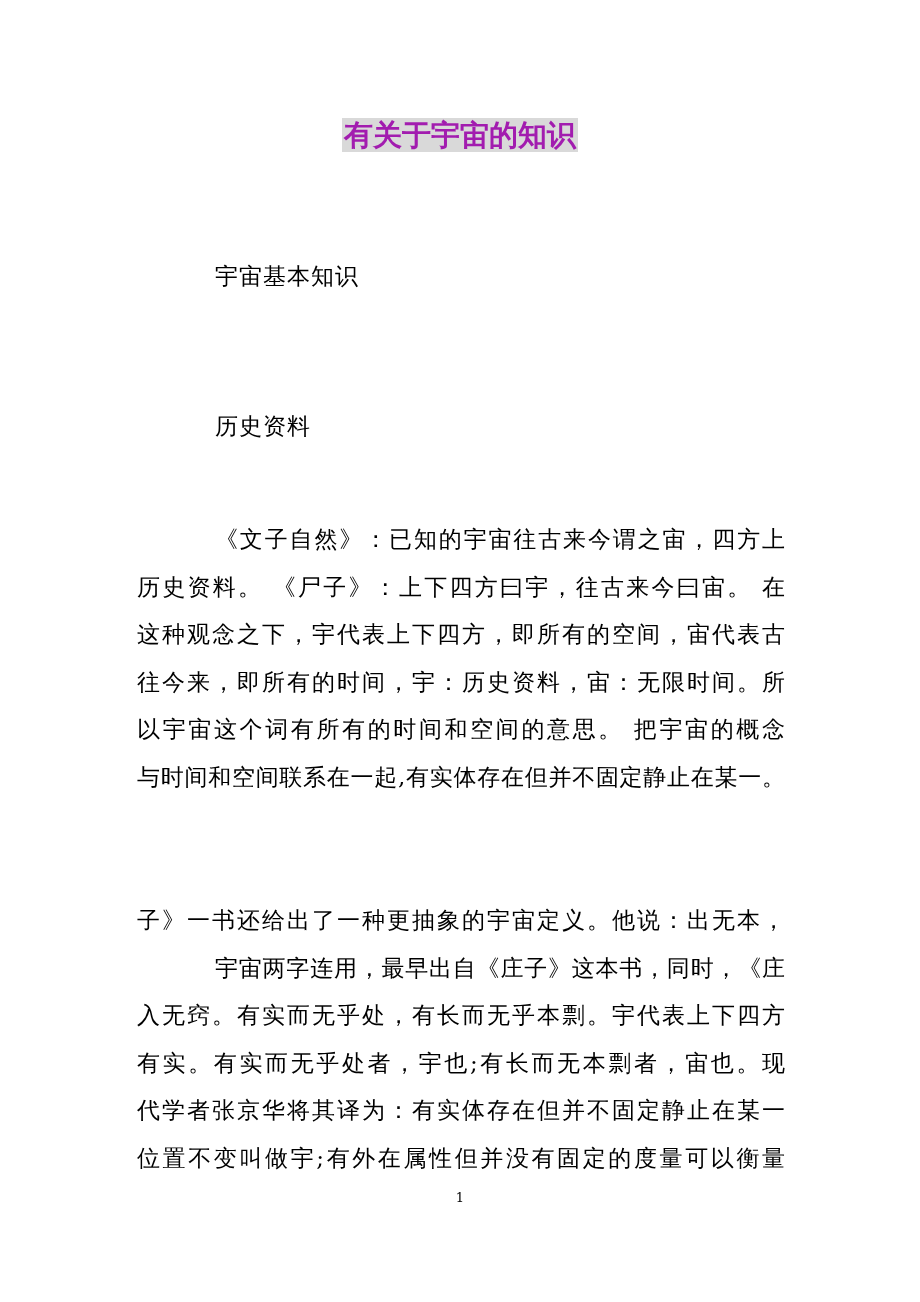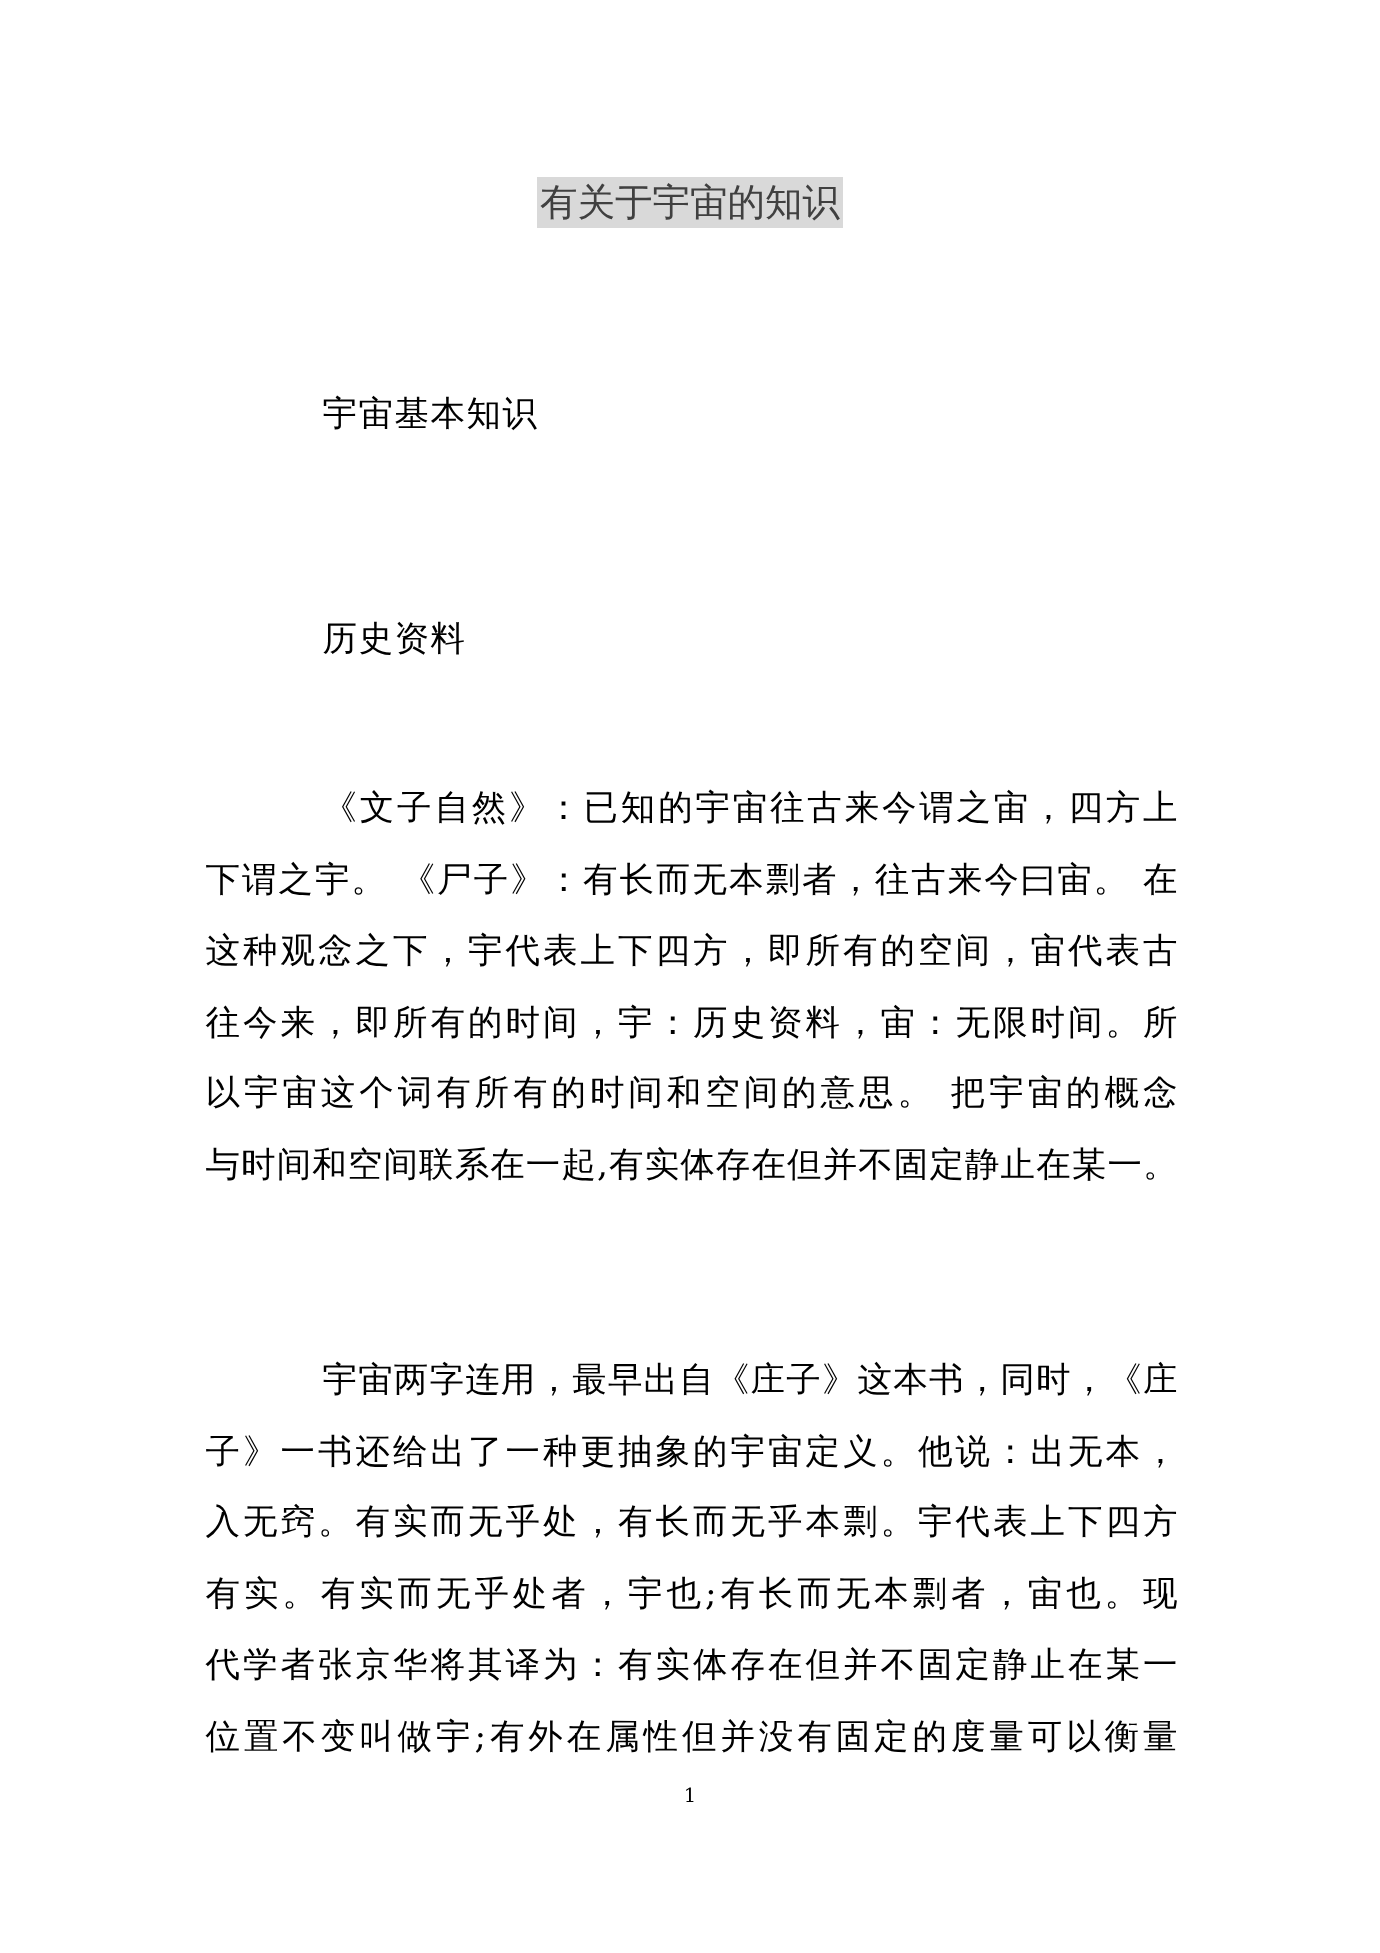--- a/index.html
+++ b/index.html
@@ -25,24 +25,24 @@
     .title-wrap {
       position: absolute;
       top: 118px;
       left: 0;
       width: 920px;
       text-align: center;
     }
     .title {
       display: inline-block;
       background: #d9d9d9;
-      color: #404040;
+      color: #a21caf;
       font-family: "DejaVu Sans", "Liberation Sans", sans-serif;
-      font-weight: normal;
-      font-size: 25px;
+      font-weight: bold;
+      font-size: 29px;
       line-height: 34px;
       padding: 0 2px;
       letter-spacing: 0px;
     }
     .heading {
       position: absolute;
       left: 215px;
       font-size: 23px;
       line-height: 30px;
       letter-spacing: 1px;
@@ -86,30 +86,30 @@
 
   <div class="title-wrap">
     <span class="title">有关于宇宙的知识</span>
   </div>
 
   <div class="heading h1">宇宙基本知识</div>
   <div class="heading h2">历史资料</div>
 
   <div class="para p1">
     <span class="line indent">《文子自然》：已知的宇宙往古来今谓之宙，四方上</span>
-    <span class="line">下谓之宇。 《尸子》：有长而无本剽者，往古来今曰宙。 在</span>
+    <span class="line">历史资料。 《尸子》：上下四方曰宇，往古来今曰宙。 在</span>
     <span class="line">这种观念之下，宇代表上下四方，即所有的空间，宙代表古</span>
     <span class="line">往今来，即所有的时间，宇：历史资料，宙：无限时间。所</span>
     <span class="line">以宇宙这个词有所有的时间和空间的意思。 把宇宙的概念</span>
     <span class="line">与时间和空间联系在一起,有实体存在但并不固定静止在某一。</span>
   </div>
 
   <div class="para p2">
+    <span class="line">子》一书还给出了一种更抽象的宇宙定义。他说：出无本，</span>
     <span class="line indent">宇宙两字连用，最早出自《庄子》这本书，同时，《庄</span>
-    <span class="line">子》一书还给出了一种更抽象的宇宙定义。他说：出无本，</span>
     <span class="line">入无窍。有实而无乎处，有长而无乎本剽。宇代表上下四方</span>
     <span class="line">有实。有实而无乎处者，宇也;有长而无本剽者，宙也。现</span>
     <span class="line">代学者张京华将其译为：有实体存在但并不固定静止在某一</span>
     <span class="line">位置不变叫做宇;有外在属性但并没有固定的度量可以衡量</span>
   </div>
 
   <div class="page-number">1</div>
 
 </div>
 

